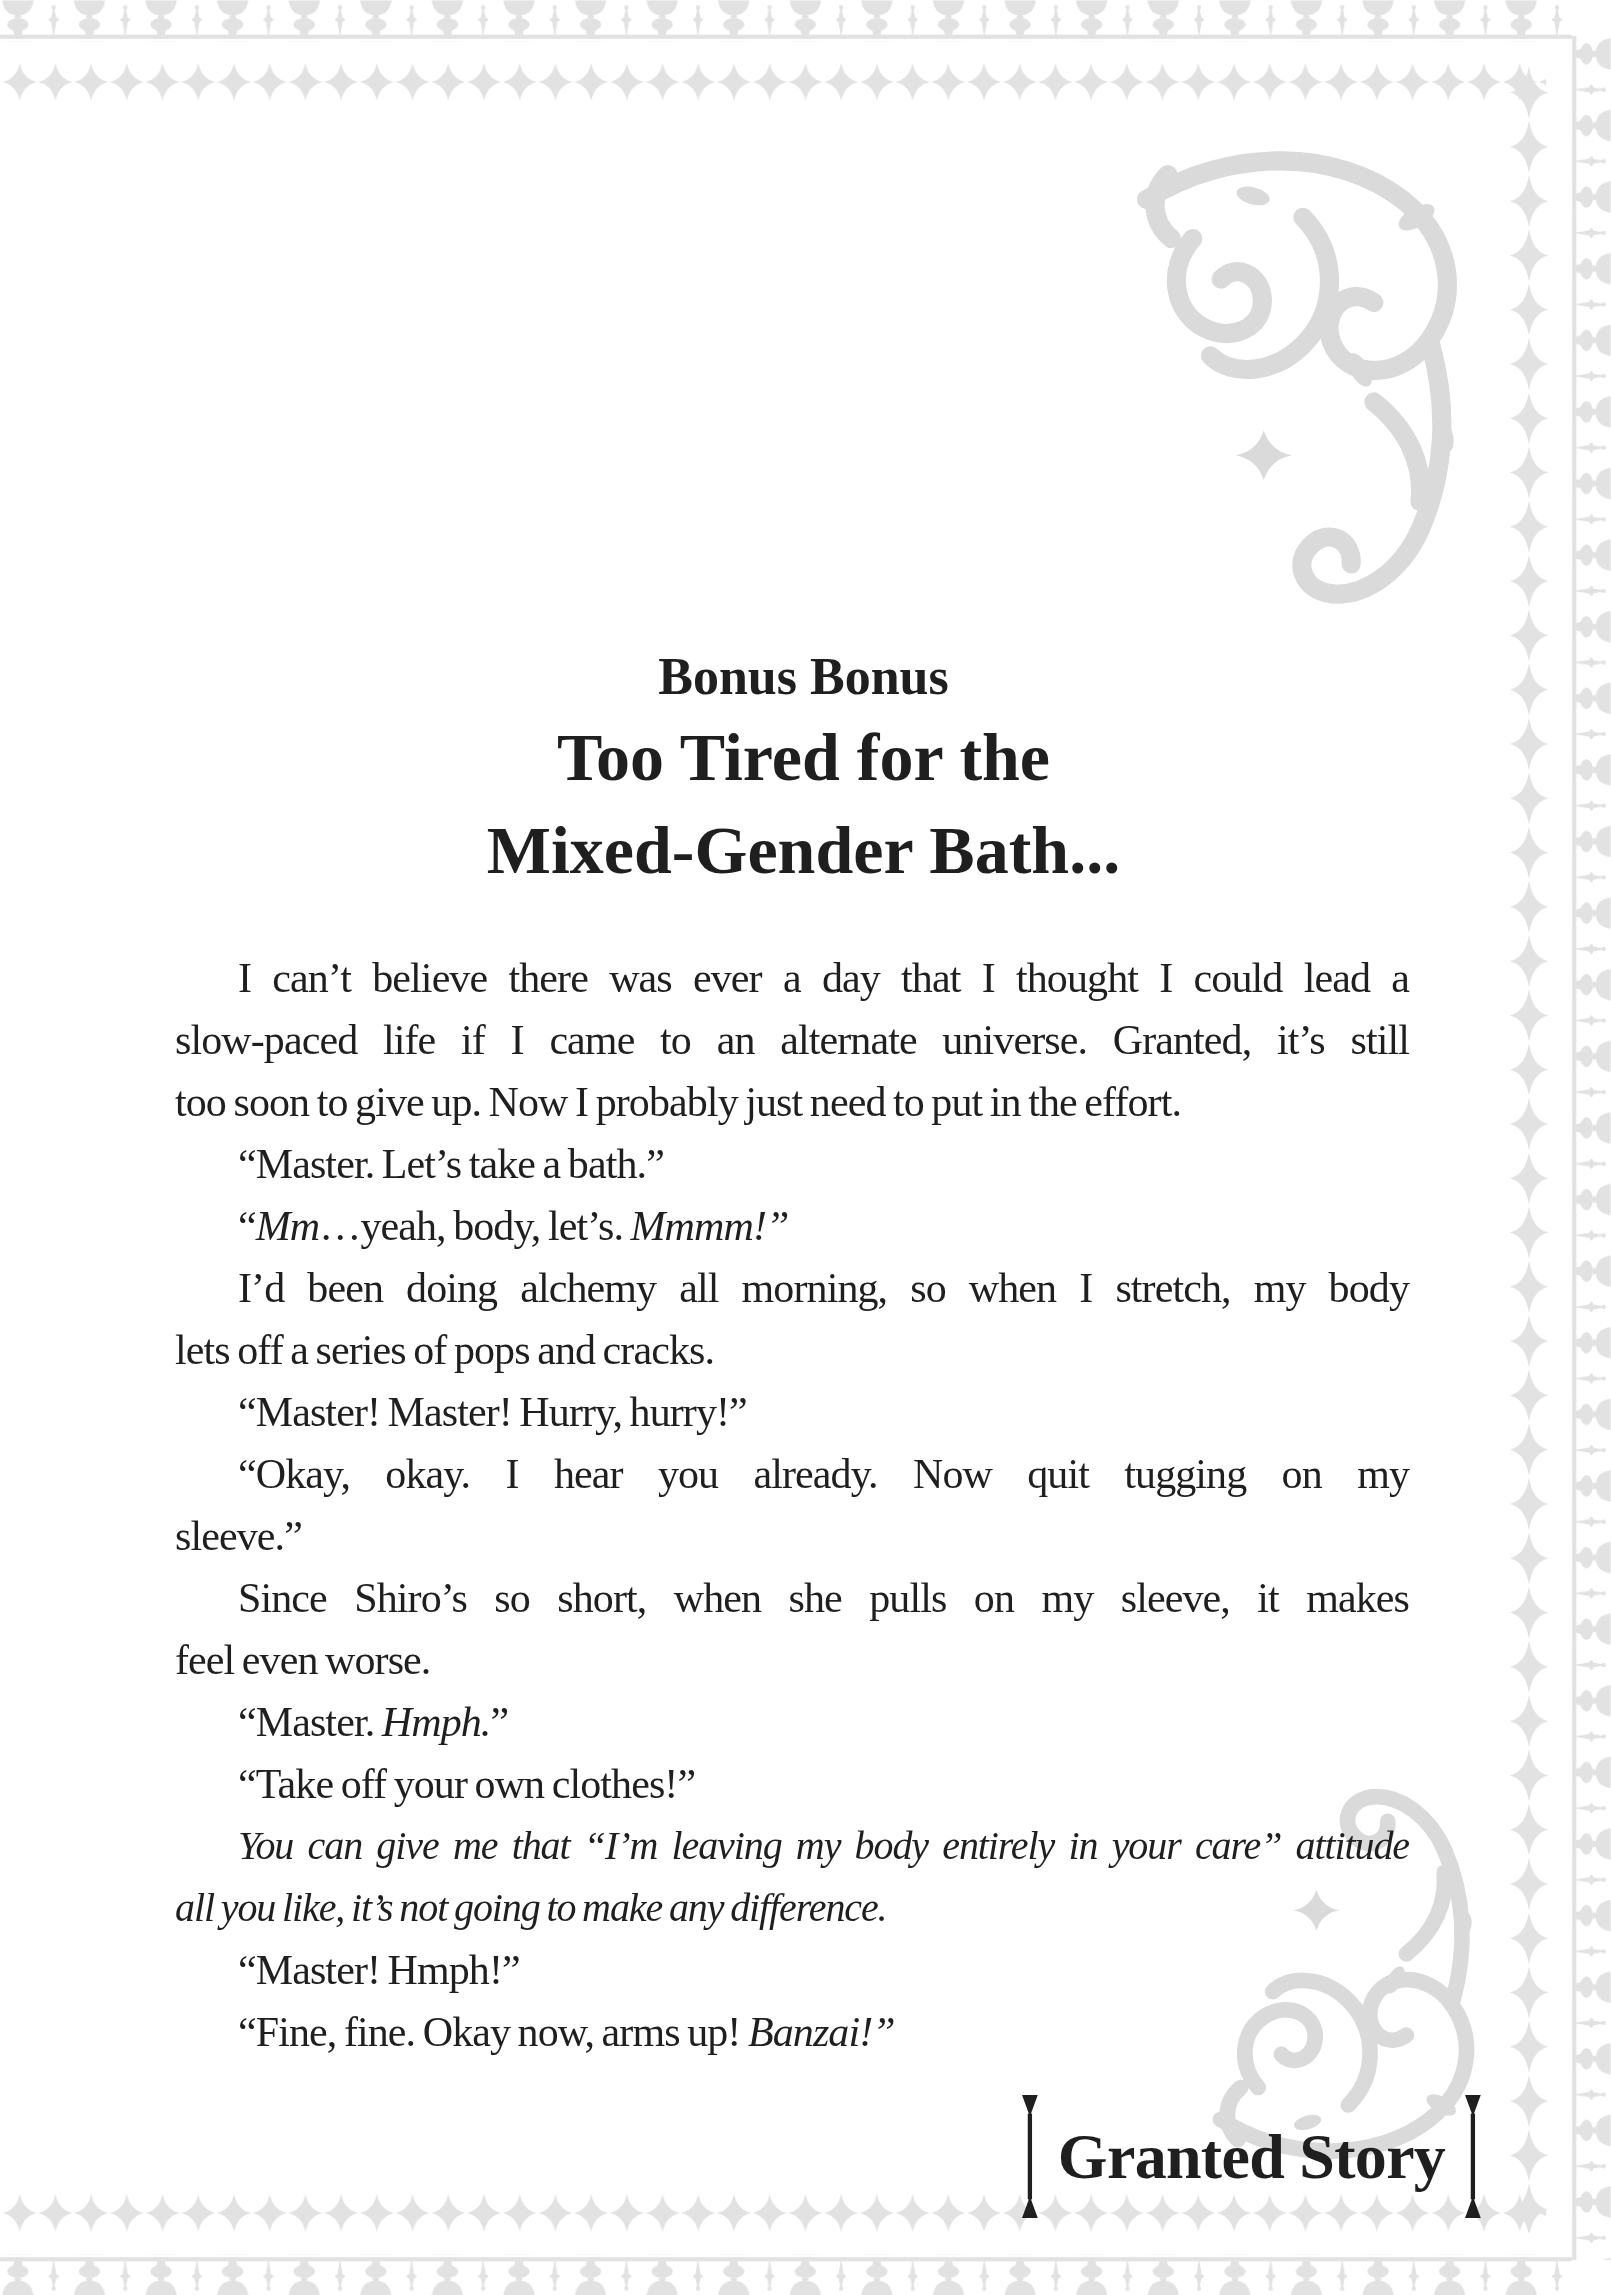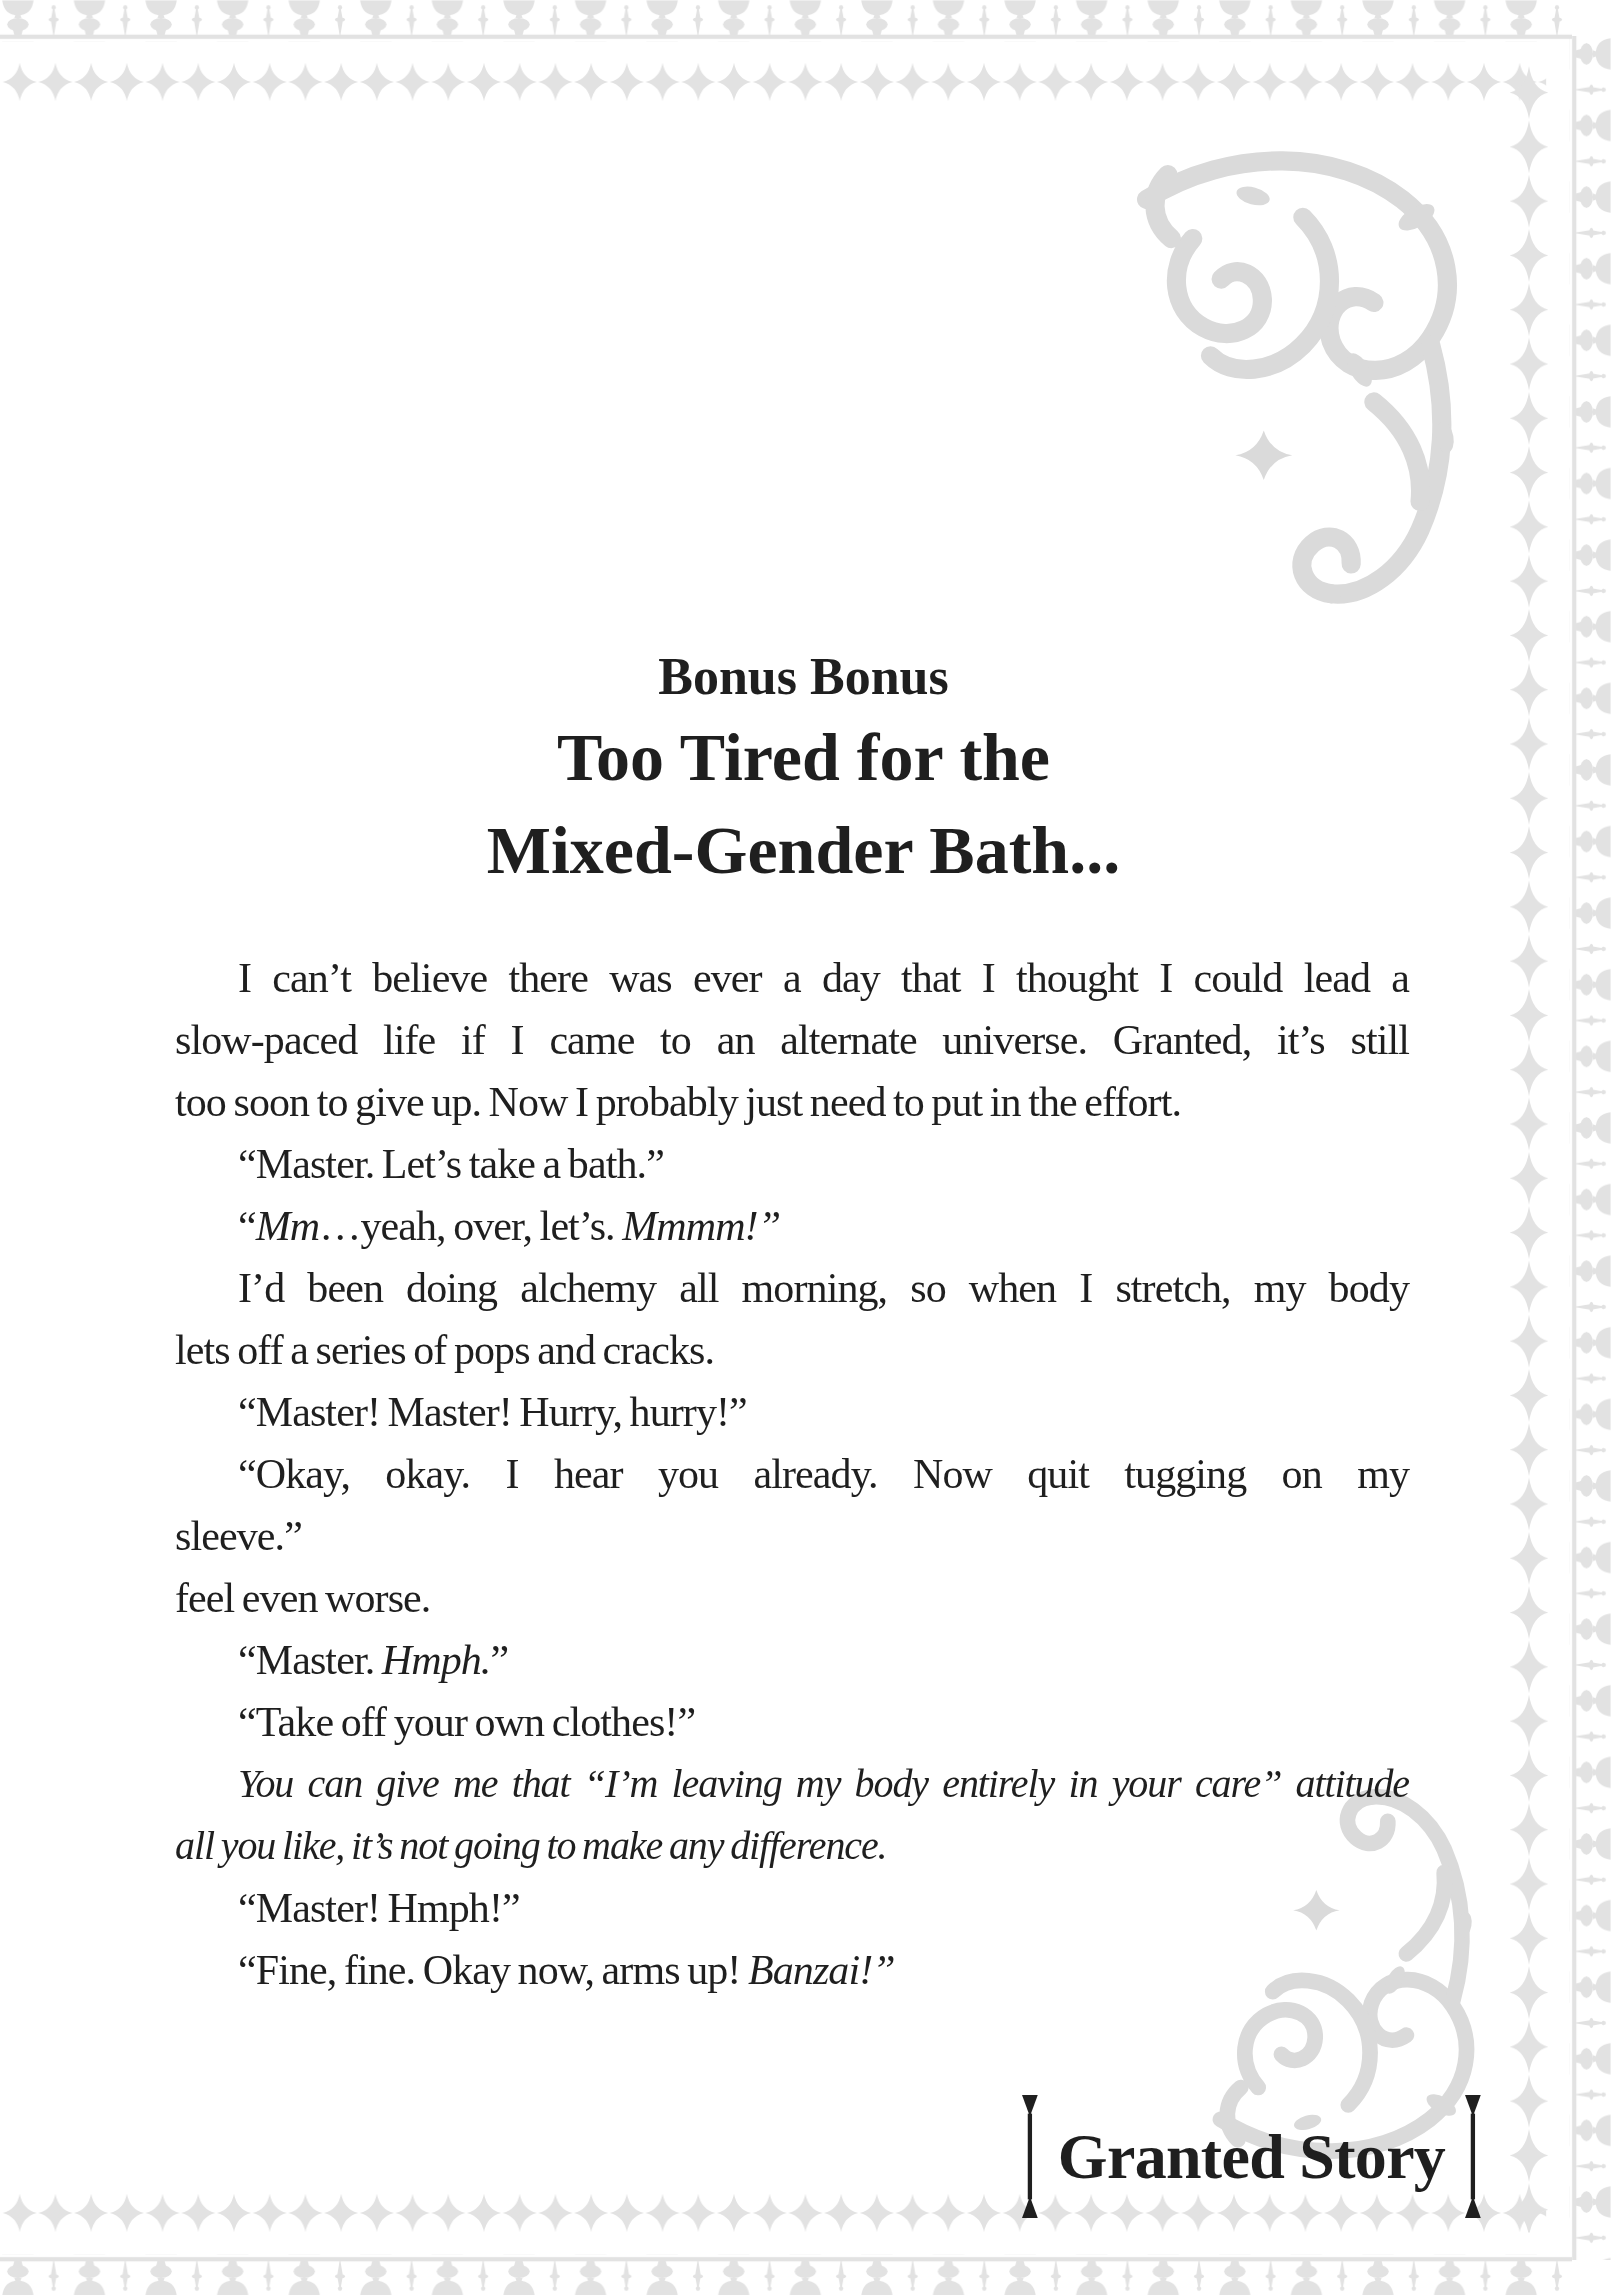--- a/index.html
+++ b/index.html
@@ -196,26 +196,27 @@
 <div class="abs title">
   <div>Too Tired for the</div>
   <div>Mixed-Gender Bath...</div>
 </div>
 
 <div class="abs story">
     <div class="line just indent"><span>I can’t believe there was ever a day that I thought I could lead a</span></div>
     <div class="line just"><span>slow-paced life if I came to an alternate universe. Granted, it’s still</span></div>
     <div class="line"><span>too soon to give up. Now I probably just need to put in the effort.</span></div>
     <div class="line indent"><span>“Master. Let’s take a bath.”</span></div>
-    <div class="line indent"><span>“</span><em>Mm</em><span>…yeah, over, let’s. </span><em>Mmmm!”</em></div>
+    <div class="line indent"><span>“</span><em>Mm</em><span>…yeah, body, let’s. </span><em>Mmmm!”</em></div>
     <div class="line just indent"><span>I’d been doing alchemy all morning, so when I stretch, my body</span></div>
     <div class="line"><span>lets off a series of pops and cracks.</span></div>
     <div class="line indent"><span>“Master! Master! Hurry, hurry!”</span></div>
     <div class="line just indent"><span>“Okay, okay. I hear you already. Now quit tugging on my</span></div>
     <div class="line"><span>sleeve.”</span></div>
+    <div class="line just indent"><span>Since Shiro’s so short, when she pulls on my sleeve, it makes</span></div>
     <div class="line"><span>feel even worse.</span></div>
     <div class="line indent"><span>“Master. </span><em>Hmph.</em><span>”</span></div>
     <div class="line indent"><span>“Take off your own clothes!”</span></div>
     <div class="line just indent italic"><span>You can give me that “I’m leaving my body entirely in your care” attitude</span></div>
     <div class="line italic"><span>all you like, it’s not going to make any difference.</span></div>
     <div class="line indent"><span>“Master! Hmph!”</span></div>
     <div class="line indent"><span>“Fine, fine. Okay now, arms up! </span><em>Banzai!”</em></div>
   </div>
 
 <div class="abs footer">

